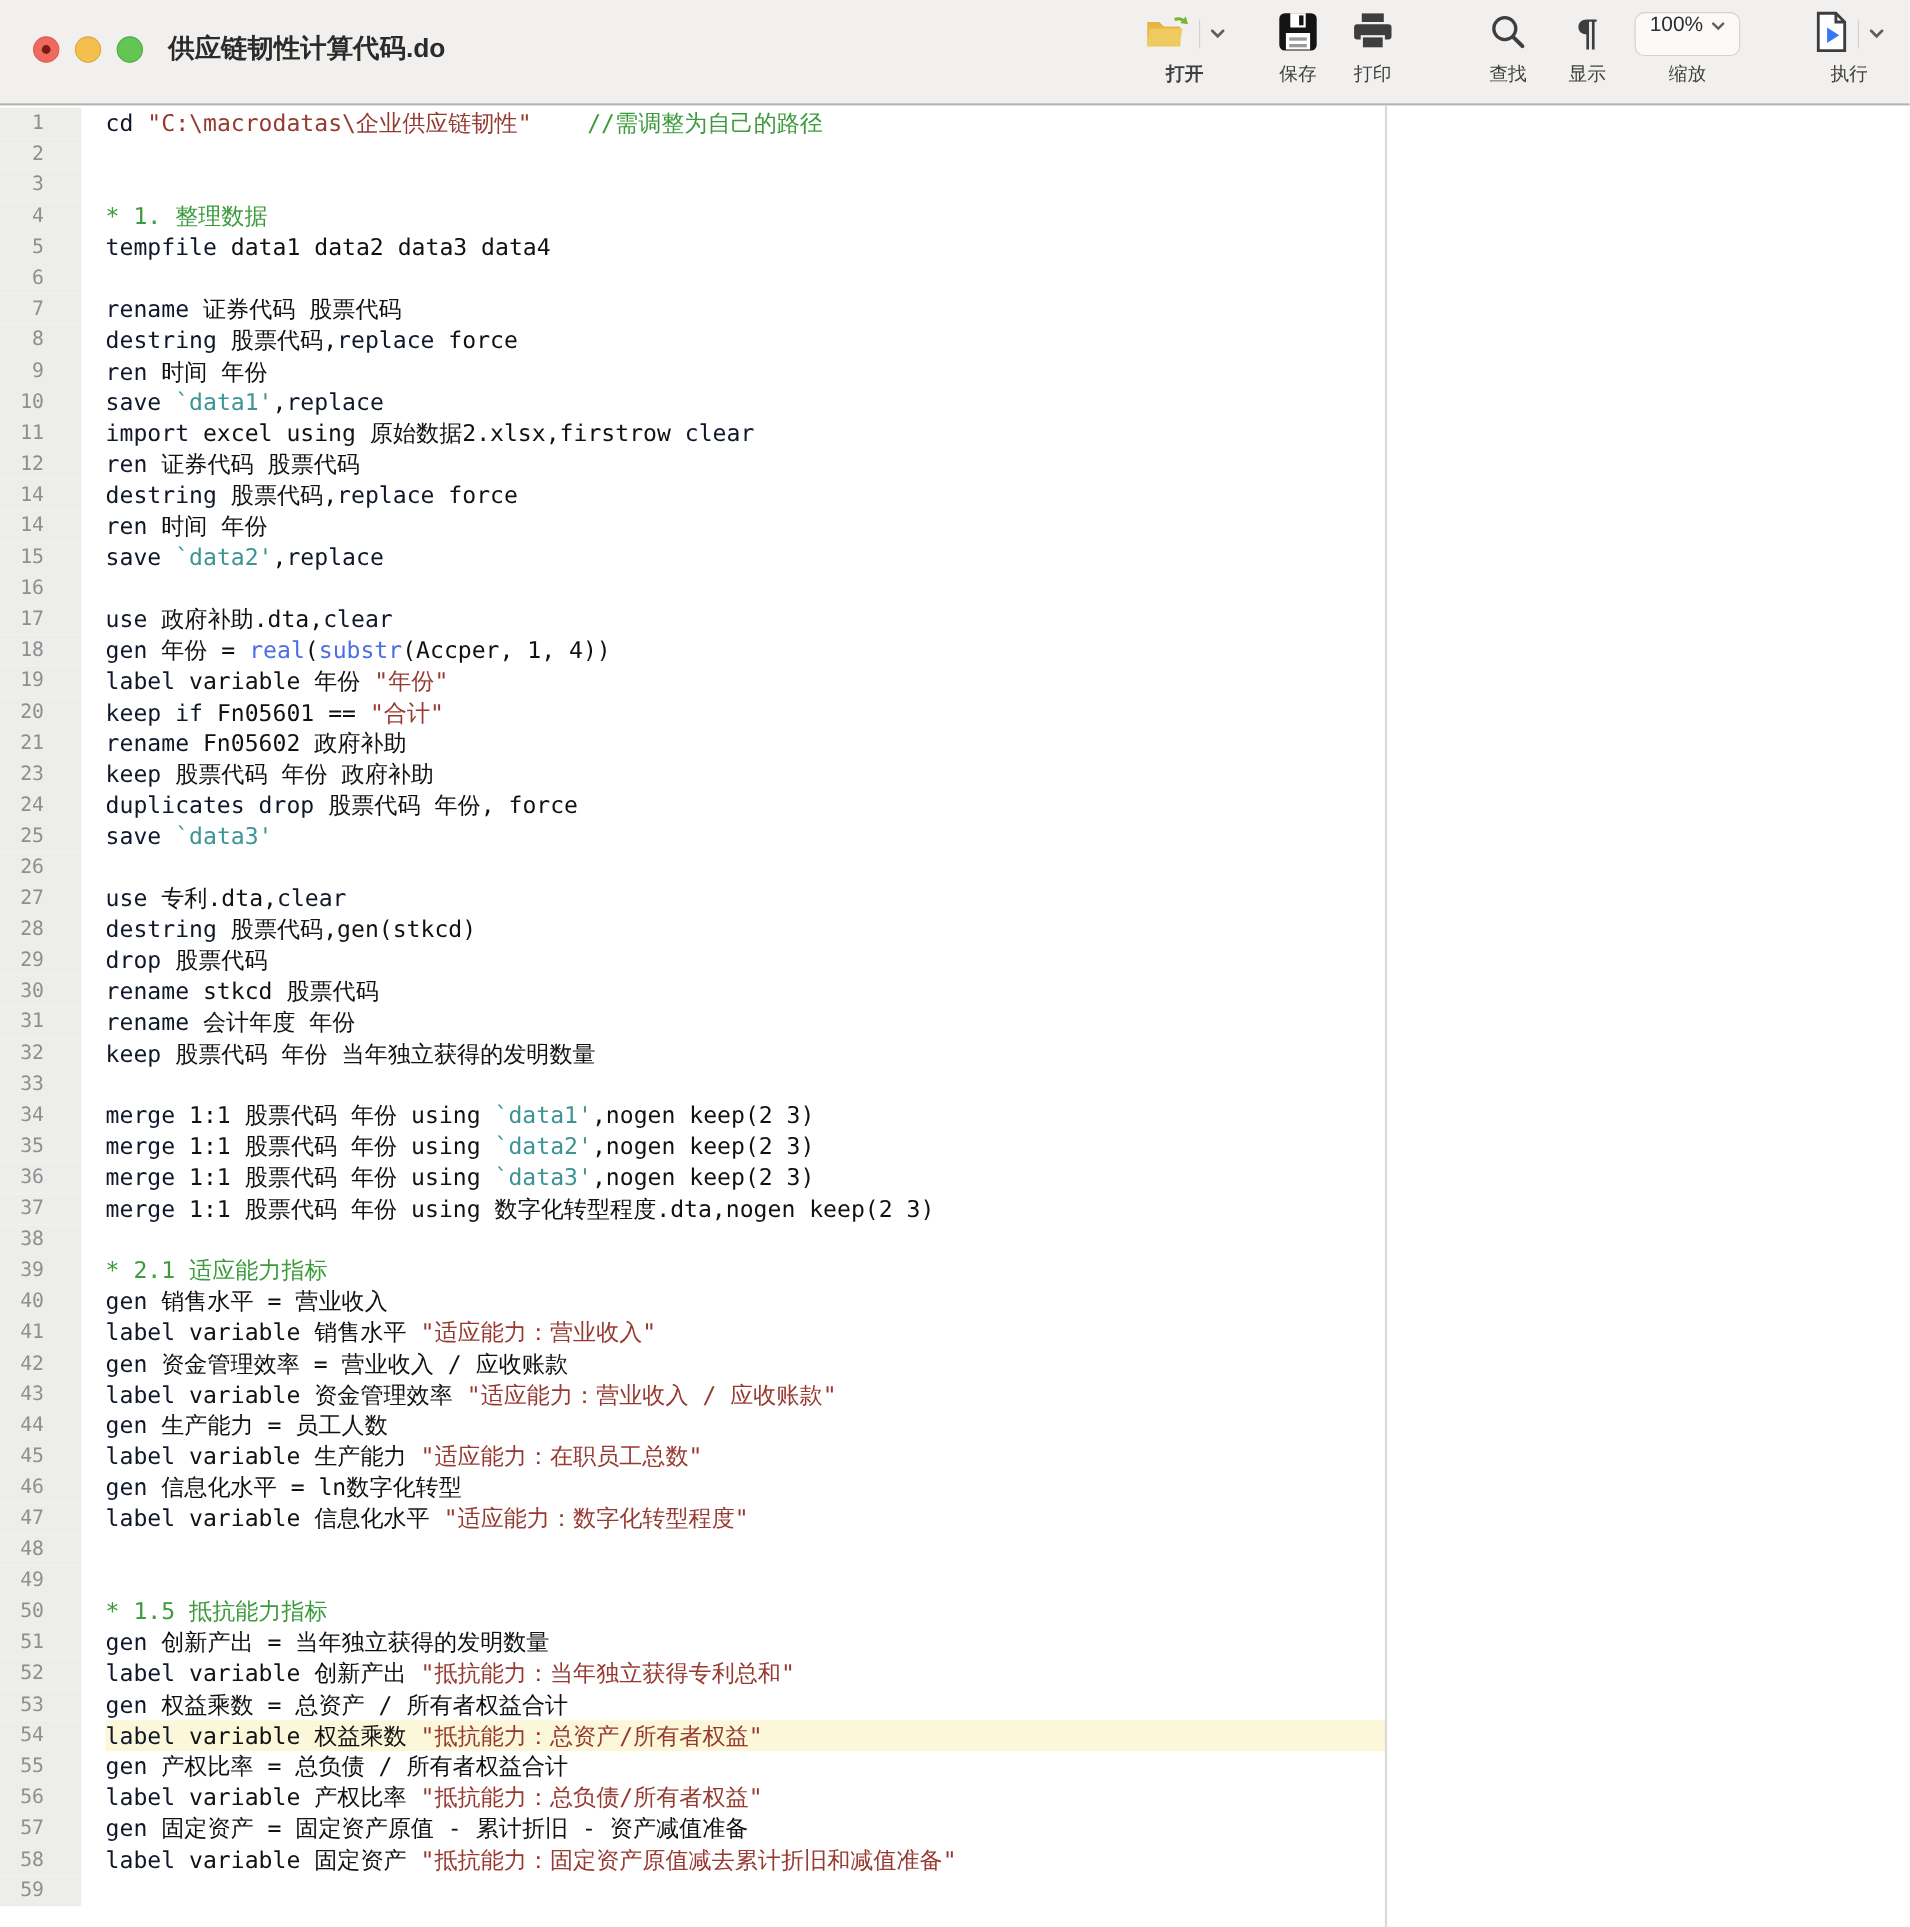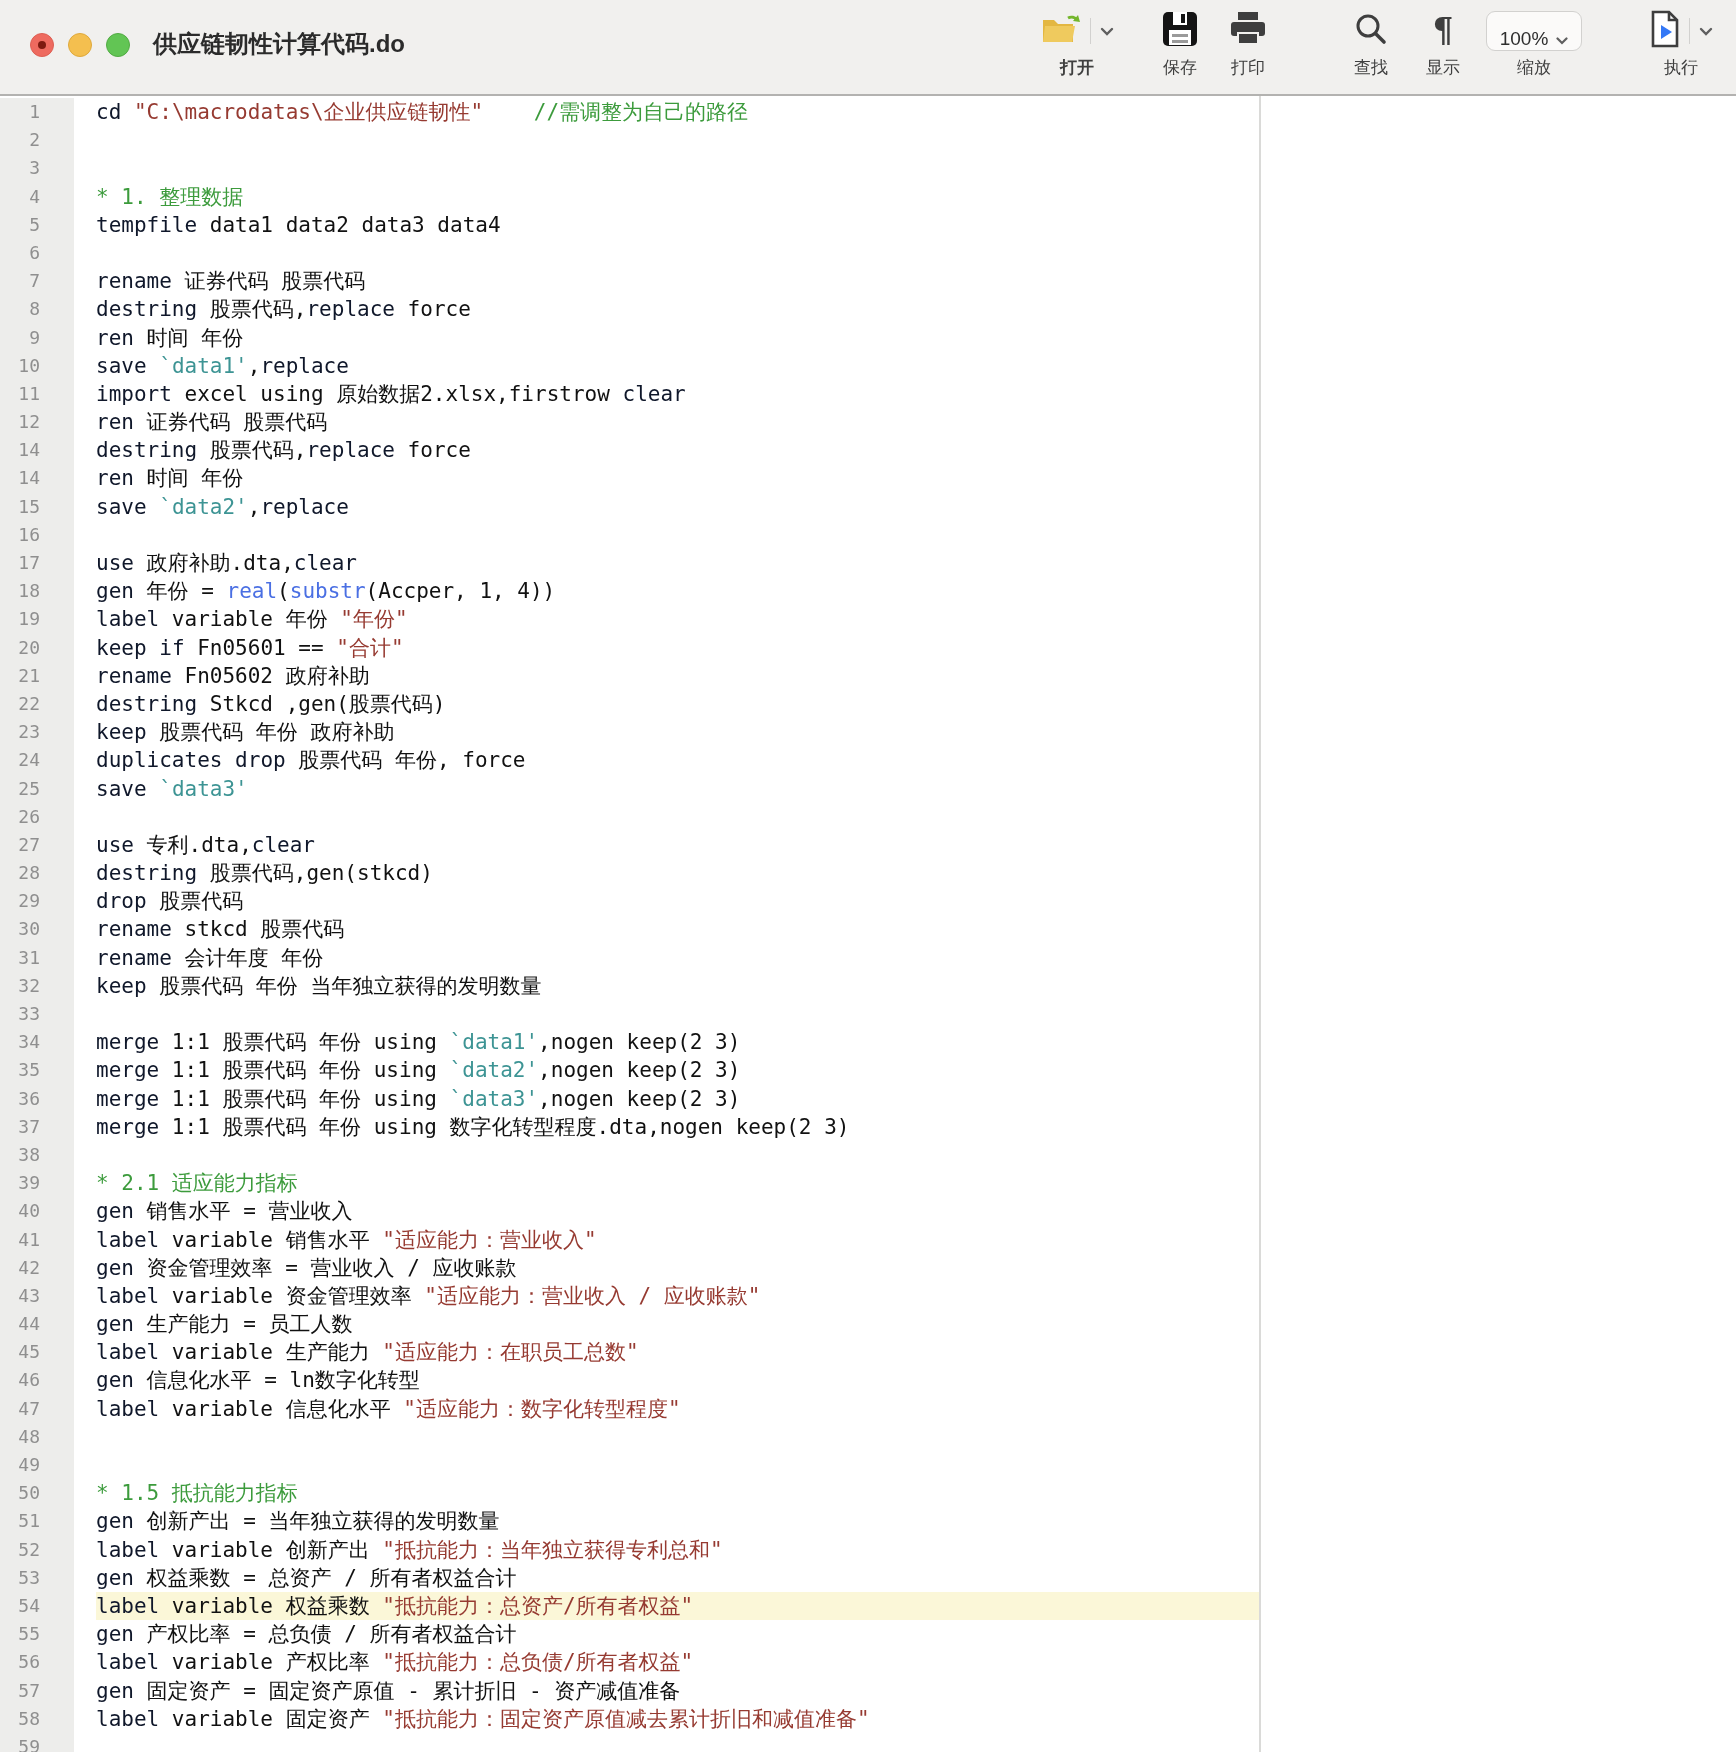--- a/index.html
+++ b/index.html
@@ -16,21 +16,21 @@
   .light.red::after{content:"";position:absolute;left:7px;top:7px;width:8px;height:8px;
                     border-radius:50%;background:#7e1a10;}
   .light.yellow{background:#f4bf4f;border:1px solid #dfa93c;}
   .light.green{background:#62c554;border:1px solid #52ab43;}
   .doc-title{position:absolute;left:153px;top:28px;font-size:24px;font-weight:700;color:#2b2b2b;}
 
   .tb-item{position:absolute;top:10px;text-align:center;}
   .tb-icons{display:flex;align-items:center;justify-content:center;height:42px;gap:9px;}
   .tb-label{margin-top:4px;font-size:17px;color:#3f3f3f;}
   .tb-sep{width:1px;height:26px;background:#d2d1cf;}
-  .zoom-btn{display:flex;align-items:flex-end;justify-content:center;gap:8px;
+  .zoom-btn{display:flex;align-items:flex-start;justify-content:center;gap:8px;
             width:96px;height:40px;border:1.5px solid #d2d1cf;border-radius:9px;
             background:#fbfaf9;font-size:19px;color:#2e2e2e;box-sizing:border-box;}
   .pilcrow{font-size:33px;color:#3e3e3e;font-weight:600;line-height:42px;
            font-family:"DejaVu Serif",serif;}
 
   
   .editor{position:absolute;left:0;top:96px;width:1736px;height:1656px;background:#fff;
           padding-top:2px;font-family:"DejaVu Sans Mono",monospace;}
   .code-row{display:flex;height:28.2px;line-height:28.2px;white-space:pre;width:1736px;}
   .ln{flex:none;width:74px;box-sizing:border-box;padding-right:34px;text-align:right;
@@ -184,21 +184,20 @@
         <div class="code-row"><span class="ln">12</span><span class="code"><span class="kw">ren</span><span class="tx"> 证券代码 股票代码</span></span></div>
         <div class="code-row"><span class="ln">14</span><span class="code"><span class="kw">destring</span><span class="tx"> 股票代码,</span><span class="kw">replace</span><span class="tx"> force</span></span></div>
         <div class="code-row"><span class="ln">14</span><span class="code"><span class="kw">ren</span><span class="tx"> 时间 年份</span></span></div>
         <div class="code-row"><span class="ln">15</span><span class="code"><span class="kw">save</span><span class="tx"> </span><span class="mac">`data2'</span><span class="tx">,</span><span class="kw">replace</span></span></div>
         <div class="code-row"><span class="ln">16</span><span class="code"></span></div>
         <div class="code-row"><span class="ln">17</span><span class="code"><span class="kw">use</span><span class="tx"> 政府补助.dta,</span><span class="kw">clear</span></span></div>
         <div class="code-row"><span class="ln">18</span><span class="code"><span class="kw">gen</span><span class="tx"> 年份 = </span><span class="fn">real</span><span class="tx">(</span><span class="fn">substr</span><span class="tx">(Accper, 1, 4))</span></span></div>
         <div class="code-row"><span class="ln">19</span><span class="code"><span class="kw">label</span><span class="tx"> variable 年份 </span><span class="str">"年份"</span></span></div>
         <div class="code-row"><span class="ln">20</span><span class="code"><span class="kw">keep</span><span class="tx"> </span><span class="kw">if</span><span class="tx"> Fn05601 == </span><span class="str">"合计"</span></span></div>
         <div class="code-row"><span class="ln">21</span><span class="code"><span class="kw">rename</span><span class="tx"> Fn05602 政府补助</span></span></div>
-        <div class="code-row"><span class="ln">22</span><span class="code"><span class="kw">destring</span><span class="tx"> Stkcd ,gen(股票代码)</span></span></div>
         <div class="code-row"><span class="ln">23</span><span class="code"><span class="kw">keep</span><span class="tx"> 股票代码 年份 政府补助</span></span></div>
         <div class="code-row"><span class="ln">24</span><span class="code"><span class="kw">duplicates</span><span class="tx"> </span><span class="kw">drop</span><span class="tx"> 股票代码 年份, force</span></span></div>
         <div class="code-row"><span class="ln">25</span><span class="code"><span class="kw">save</span><span class="tx"> </span><span class="mac">`data3'</span></span></div>
         <div class="code-row"><span class="ln">26</span><span class="code"></span></div>
         <div class="code-row"><span class="ln">27</span><span class="code"><span class="kw">use</span><span class="tx"> 专利.dta,</span><span class="kw">clear</span></span></div>
         <div class="code-row"><span class="ln">28</span><span class="code"><span class="kw">destring</span><span class="tx"> 股票代码,gen(stkcd)</span></span></div>
         <div class="code-row"><span class="ln">29</span><span class="code"><span class="kw">drop</span><span class="tx"> 股票代码</span></span></div>
         <div class="code-row"><span class="ln">30</span><span class="code"><span class="kw">rename</span><span class="tx"> stkcd 股票代码</span></span></div>
         <div class="code-row"><span class="ln">31</span><span class="code"><span class="kw">rename</span><span class="tx"> 会计年度 年份</span></span></div>
         <div class="code-row"><span class="ln">32</span><span class="code"><span class="kw">keep</span><span class="tx"> 股票代码 年份 当年独立获得的发明数量</span></span></div>

